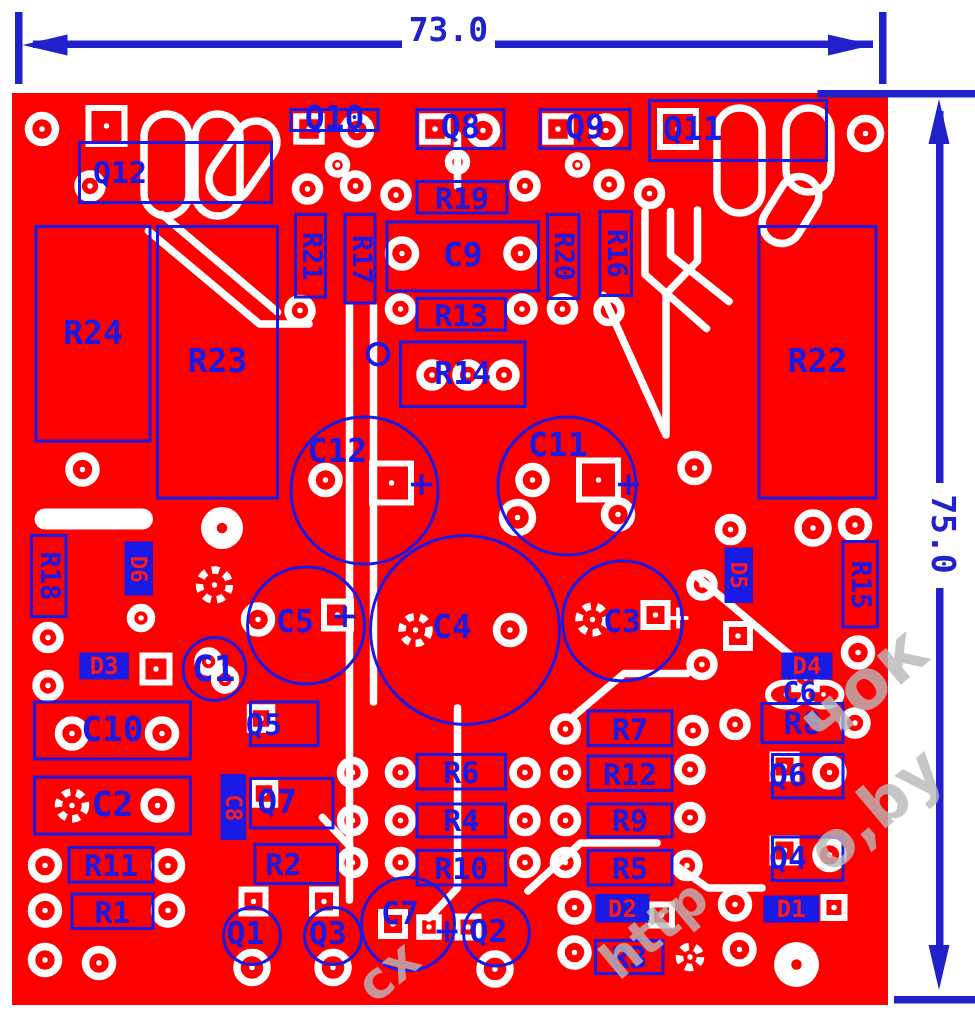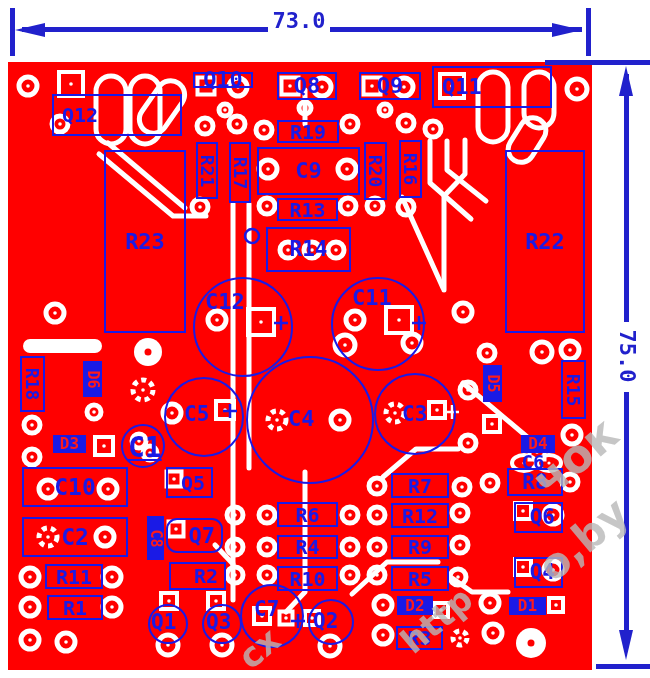--- a/index.html
+++ b/index.html
@@ -7,21 +7,21 @@
          font-family:"DejaVu Sans Mono","Liberation Mono",monospace;}
   .board{position:absolute;left:8px;top:62px;width:584px;height:608px;background:#ff0000;}
   #gfx{position:absolute;left:0;top:0;width:650px;height:678px;z-index:3;pointer-events:none;}
   #silk{position:absolute;left:0;top:0;width:650px;height:678px;z-index:4;}
   #wm{position:absolute;left:0;top:0;width:650px;height:678px;z-index:6;pointer-events:none;}
   .comp{position:absolute;box-sizing:border-box;border:2px solid #1a1ae6;color:#1a1ae6;
         display:flex;align-items:center;justify-content:center;font-weight:bold;line-height:1;}
   .comp.solid{background:#1a1ae6;color:#ff1a1a;border:none;}
   .comp.text{border:none;}
   .comp.laL{justify-content:flex-start;padding-left:8px;}
-  .comp.laR{justify-content:flex-end;padding-right:6px;}
+  .comp.laR{justify-content:flex-end;padding-right:23px;}
   .comp .lbl{white-space:nowrap;}
   .comp.vert .lbl{transform:rotate(90deg);}
   .circ{position:absolute;box-sizing:border-box;border:2px solid #1a1ae6;border-radius:50%;}
   .clbl{position:absolute;color:#1a1ae6;font-weight:bold;white-space:nowrap;line-height:1;}
   .wmf{position:absolute;color:#b9b9b9;opacity:.8;font-weight:bold;white-space:nowrap;
        transform-origin:center center;font-family:"DejaVu Sans","Liberation Sans",sans-serif;}
   
   .dim{position:absolute;background:#2121cc;}
   .dimlabel{position:absolute;color:#2121cc;font-weight:bold;font-size:22px;text-align:center;line-height:1;}
   .arr{position:absolute;width:0;height:0;border-style:solid;}
@@ -332,20 +332,23 @@
       </div>
       <div class="comp vert" style="left: 399px; top: 140px; width: 23px; height: 58px; font-size: 18px;">
         <span class="lbl">R16</span>
       </div>
       <div class="comp" style="left: 277px; top: 198px; width: 61px; height: 23px; font-size: 20px;">
         <span class="lbl">R13</span>
       </div>
       <div class="comp" style="left: 266px; top: 227px; width: 85px; height: 45px; font-size: 21px;">
         <span class="lbl">R14</span>
       </div>
+      <div class="comp" style="left: 23px; top: 150px; width: 78px; height: 145px; font-size: 22px;">
+        <span class="lbl">R24</span>
+      </div>
       <div class="comp" style="left: 104px; top: 150px; width: 82px; height: 183px; font-size: 22px;">
         <span class="lbl">R23</span>
       </div>
       <div class="comp" style="left: 505px; top: 150px; width: 80px; height: 183px; font-size: 22px;">
         <span class="lbl">R22</span>
       </div>
       <div class="comp vert" style="left: 20px; top: 356px; width: 25px; height: 56px; font-size: 18px;">
         <span class="lbl">R18</span>
       </div>
       <div class="comp solid vert" style="left: 83px; top: 361px; width: 19px; height: 36px; font-size: 15px;">
@@ -371,21 +374,21 @@
       </div>
       <div class="comp laR" style="left: 166px; top: 467px; width: 47px; height: 31px; font-size: 20px;">
         <span class="lbl">Q5</span>
       </div>
       <div class="comp" style="left: 22px; top: 517px; width: 106px; height: 40px; font-size: 23px;">
         <span class="lbl">C2</span>
       </div>
       <div class="comp solid vert" style="left: 147px; top: 516px; width: 17px; height: 44px; font-size: 15px;">
         <span class="lbl">C8</span>
       </div>
-      <div class="comp laR" style="left: 166px; top: 518px; width: 57px; height: 35px; font-size: 22px; border-radius: 11px;">
+      <div class="comp laR" style="left: 166px; top: 518px; width: 57px; height: 35px; font-size: 22px;">
         <span class="lbl">Q7</span>
       </div>
       <div class="comp laR" style="left: 169px; top: 562px; width: 57px; height: 28px; font-size: 20px;">
         <span class="lbl">R2</span>
       </div>
       <div class="comp" style="left: 45px; top: 564px; width: 58px; height: 25px; font-size: 20px;">
         <span class="lbl">R11</span>
       </div>
       <div class="comp" style="left: 47px; top: 595px; width: 56px; height: 25px; font-size: 20px;">
         <span class="lbl">R1</span>
@@ -433,21 +436,21 @@
       <span class="clbl" style="left: 205px; top: 291px; font-size: 22px;">C12</span>
       <div class="circ" style="left: 331px; top: 277px; width: 94px; height: 94px;"></div>
       <span class="clbl" style="left: 352px; top: 287px; font-size: 22px;">C11</span>
       <div class="circ" style="left: 164px; top: 377px; width: 80px; height: 80px;"></div>
       <span class="clbl" style="left: 184px; top: 404px; font-size: 21px;">C5</span>
       <div class="circ" style="left: 246px; top: 356px; width: 128px; height: 128px;"></div>
       <span class="clbl" style="left: 288px; top: 408px; font-size: 22px;">C4</span>
       <div class="circ" style="left: 374px; top: 373px; width: 82px; height: 82px;"></div>
       <span class="clbl" style="left: 402px; top: 404px; font-size: 21px;">C3</span>
       <div class="circ" style="left: 121px; top: 424px; width: 44px; height: 44px;"></div>
-      <span class="clbl" style="left: 128px; top: 434px; font-size: 28px; text-decoration: underline;">C1</span>
+      <span class="clbl" style="left: 128px; top: 434px; font-size: 24px;">C1</span>
       <div class="circ" style="left: 240px; top: 584px; width: 64px; height: 64px;"></div>
       <span class="clbl" style="left: 254px; top: 599px; font-size: 21px;">C7</span>
       <div class="circ" style="left: 148px; top: 604px; width: 40px; height: 40px;"></div>
       <span class="clbl" style="left: 151px; top: 612px; font-size: 21px;">Q1</span>
       <div class="circ" style="left: 202px; top: 604px; width: 40px; height: 40px;"></div>
       <span class="clbl" style="left: 206px; top: 612px; font-size: 21px;">Q3</span>
       <div class="circ" style="left: 308px; top: 599px; width: 46px; height: 46px;"></div>
       <span class="clbl" style="left: 313px; top: 611px; font-size: 21px;">Q2</span>
     </div>
 

